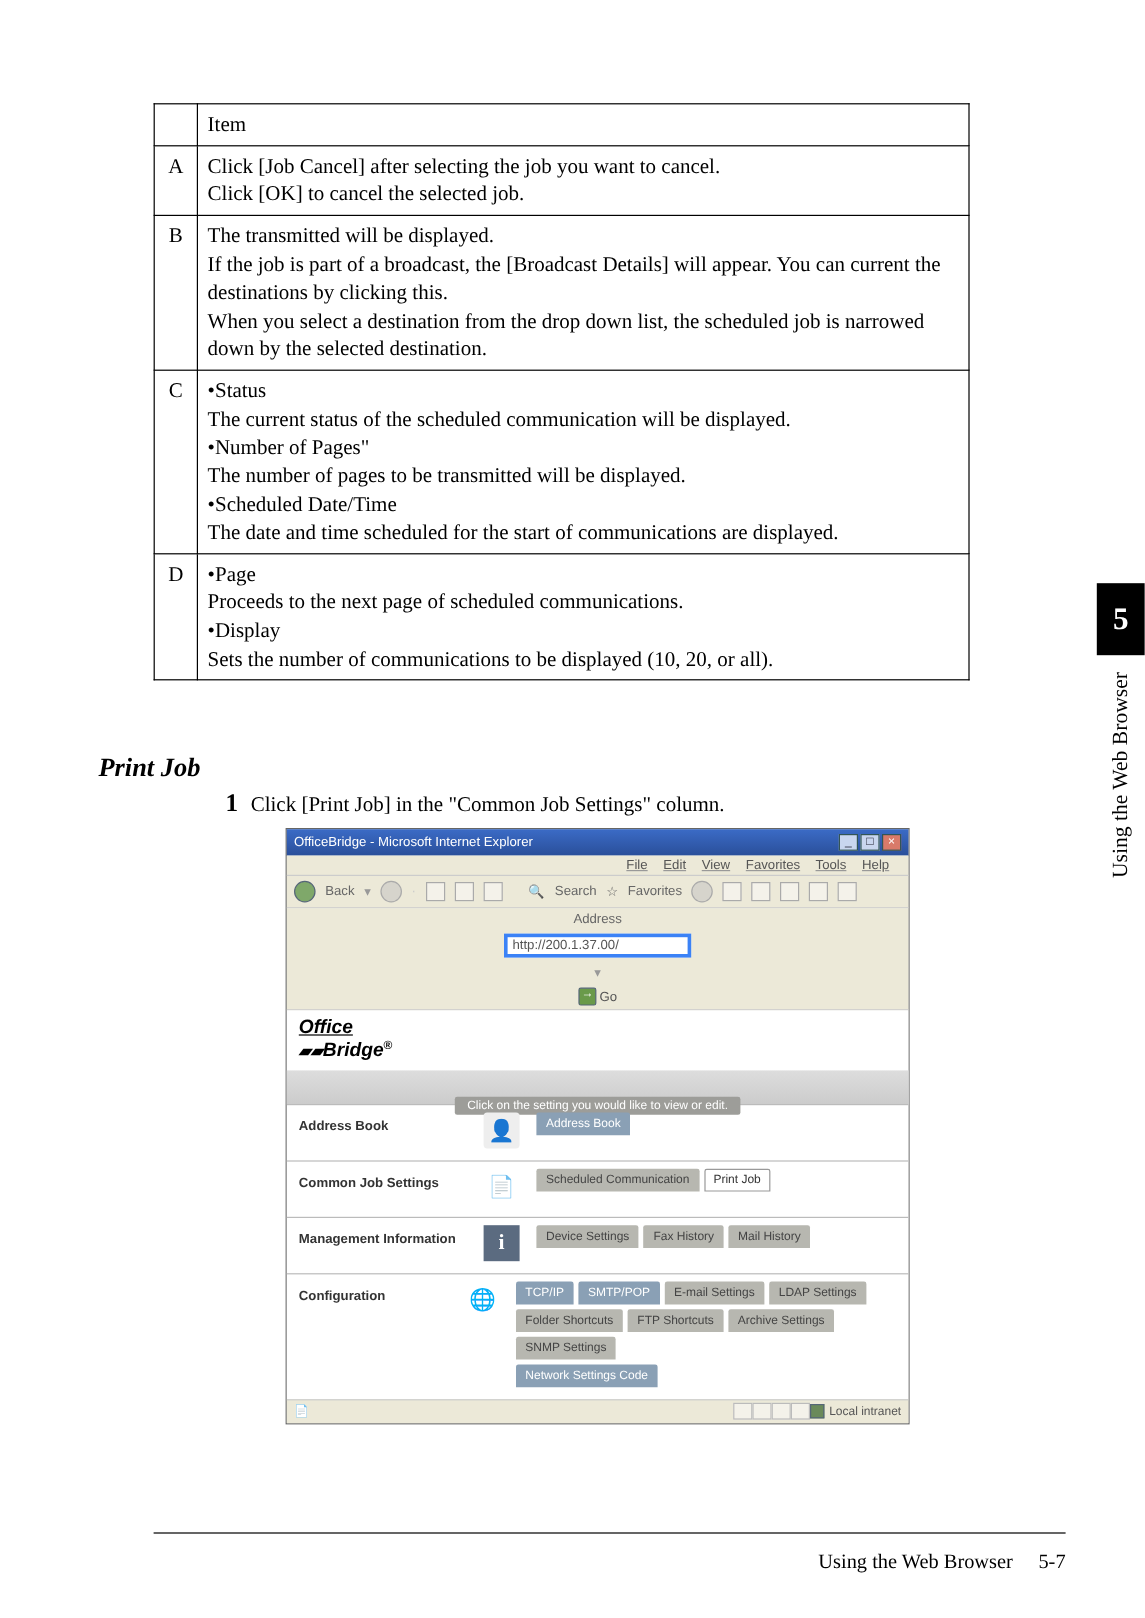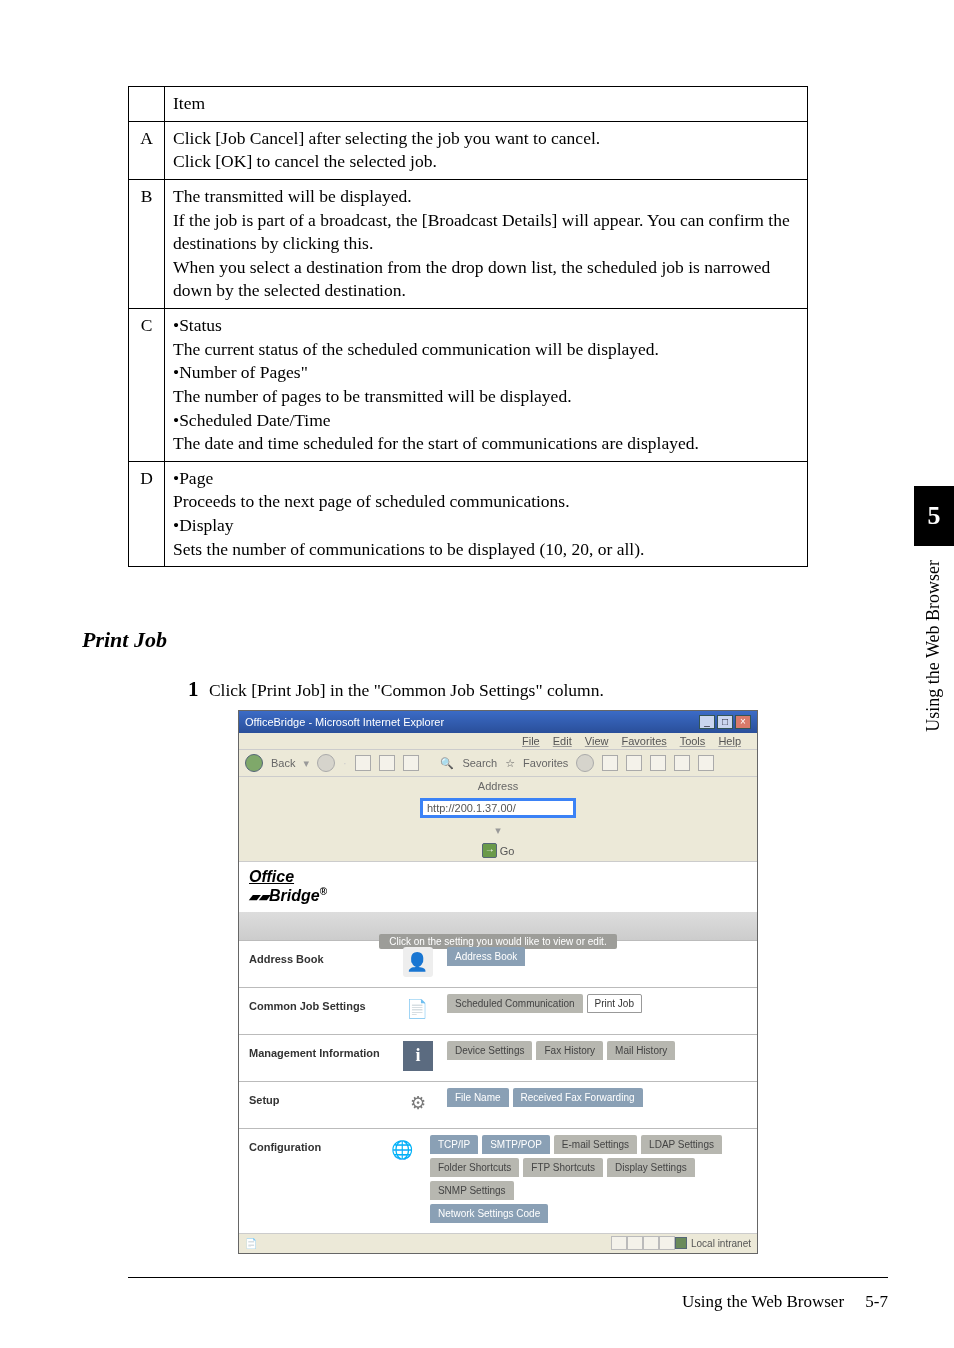--- a/index.html
+++ b/index.html
@@ -35,21 +35,21 @@
   table.item-table td.letter { text-align: center; }
   .indent { margin-left: 0; }
   .section-title {
     font-style: italic;
     font-weight: bold;
     font-size: 22px;
     margin-top: 60px;
     margin-left: -46px;
   }
   .step {
-    margin-top: 24px;
+    margin-top: 4px;
     margin-left: 60px;
     font-size: 17.5px;
   }
   .step-num {
     font-family: Georgia, 'Times New Roman', serif;
     font-weight: bold;
     font-size: 21px;
     margin-right: 6px;
   }
 
@@ -274,21 +274,21 @@
       <td class="letter">A</td>
       <td>
         <div>Click [Job Cancel] after selecting the job you want to cancel.</div>
         <div>Click [OK] to cancel the selected job.</div>
       </td>
     </tr>
     <tr>
       <td class="letter">B</td>
       <td>
         <div>The transmitted will be displayed.</div>
-        <div>If the job is part of a broadcast, the [Broadcast Details] will appear. You can confirm the destinations by clicking this.</div>
+        <div>If the job is part of a broadcast, the [Broadcast Details] will appear. You can current the destinations by clicking this.</div>
         <div>When you select a destination from the drop down list, the scheduled job is narrowed down by the selected destination.</div>
       </td>
     </tr>
     <tr>
       <td class="letter">C</td>
       <td>
         <div>•Status</div>
         <div class="indent">The current status of the scheduled communication will be displayed.</div>
         <div>•Number of Pages"</div>
         <div class="indent">The number of pages to be transmitted will be displayed.</div>
@@ -392,43 +392,35 @@
       <div class="sec">
         <div class="sec-label">Management Information</div>
         <div class="sec-icon info">i</div>
         <div class="tabgroup">
           <div class="filetab t-gray">Device Settings</div>
           <div class="filetab t-gray">Fax History</div>
           <div class="filetab t-gray">Mail History</div>
         </div>
       </div>
 
-      <div class="sec">
-        <div class="sec-label">Setup</div>
-        <div class="sec-icon gears">⚙</div>
-        <div class="tabgroup">
-          <div class="filetab t-blue">File Name</div>
-          <div class="filetab t-blue">Received Fax Forwarding</div>
-        </div>
-      </div>
 
       <div class="sec">
         <div class="sec-label">Configuration</div>
         <div class="sec-icon globe">🌐</div>
         <div style="display:flex;flex-direction:column;gap:4px;">
           <div class="tabgroup">
             <div class="filetab t-blue">TCP/IP</div>
             <div class="filetab t-blue">SMTP/POP</div>
             <div class="filetab t-gray">E-mail Settings</div>
             <div class="filetab t-gray">LDAP Settings</div>
           </div>
           <div class="tabgroup">
             <div class="filetab t-gray">Folder Shortcuts</div>
             <div class="filetab t-gray">FTP Shortcuts</div>
-            <div class="filetab t-gray">Display Settings</div>
+            <div class="filetab t-gray">Archive Settings</div>
             <div class="filetab t-gray">SNMP Settings</div>
           </div>
           <div class="tabgroup">
             <div class="filetab t-blue">Network Settings Code</div>
           </div>
         </div>
       </div>
     </div>
 
     <div class="statusbar">

